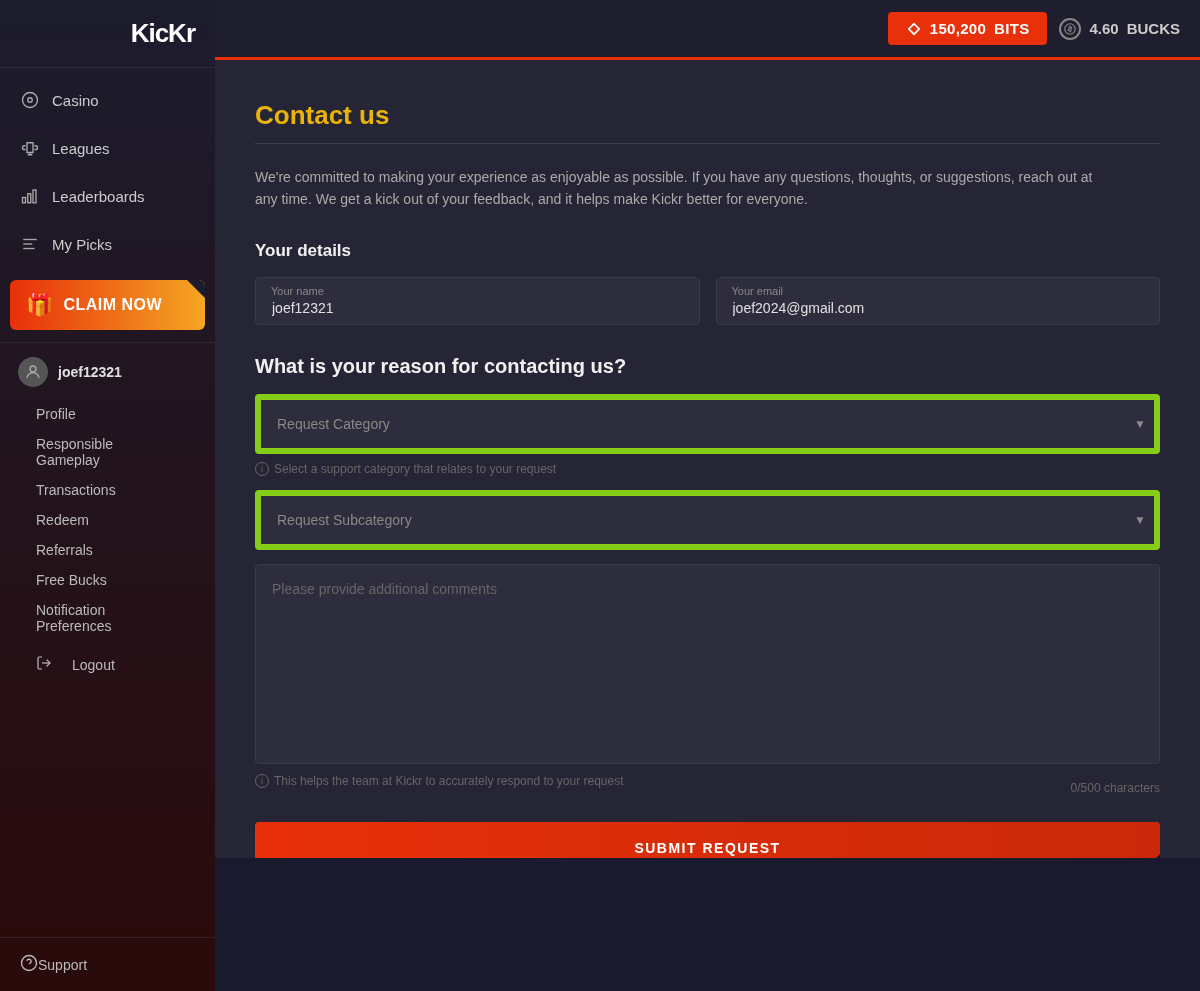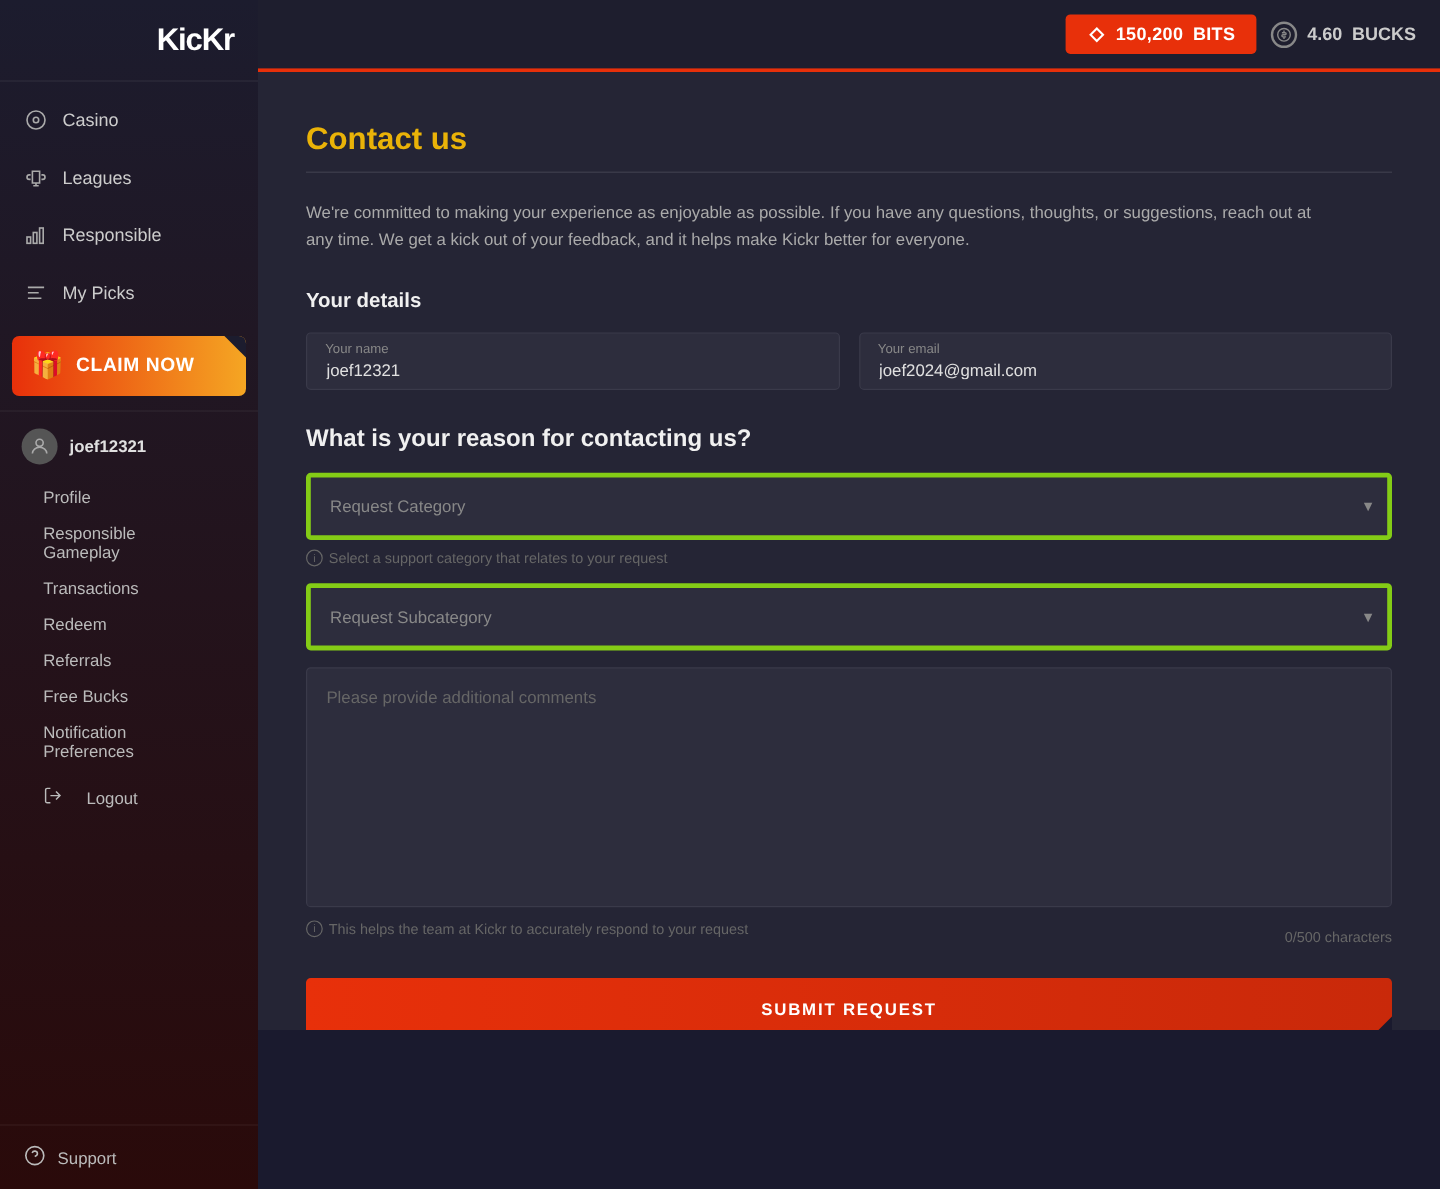--- a/index.html
+++ b/index.html
@@ -140,21 +140,20 @@
       cursor: pointer;
       margin-top: 4px;
     }
 
     .sidebar-bottom {
       margin-top: auto;
       padding: 16px 20px;
       border-top: 1px solid rgba(255,255,255,0.08);
       display: flex;
       align-items: center;
-      gap: 10px;
       font-size: 14px;
       color: #bbb;
       cursor: pointer;
     }
 
     
     .main-wrapper {
       flex: 1;
       display: flex;
       flex-direction: column;
@@ -288,21 +287,21 @@
     }
 
     .select-wrapper {
       position: relative;
       margin-bottom: 8px;
     }
 
     .select-field {
       width: 100%;
       background: #2d2d3d;
-      border: 4px solid #84cc16;
+      border: 6px solid #84cc16;
       border-radius: 4px;
       padding: 16px 16px;
       color: #888;
       font-size: 14px;
       appearance: none;
       outline: none;
       cursor: pointer;
     }
 
     .select-chevron {
@@ -428,21 +427,21 @@
   </div>
 
   <div class="nav-item">
     <span class="nav-icon">
       <svg width="18" height="18" viewBox="0 0 24 24" fill="none" stroke="#aaa" stroke-width="1.8">
         <rect x="2" y="14" width="4" height="7"></rect>
           <rect x="9" y="9" width="4" height="12"></rect>
           <rect x="16" y="4" width="4" height="17"></rect>
       </svg>
     </span>
-    <span>Responsible</span>
+    <span>Leaderboards</span>
   </div>
 
   <div class="nav-item">
     <span class="nav-icon">
       <svg width="18" height="18" viewBox="0 0 24 24" fill="none" stroke="#aaa" stroke-width="1.8">
         <line x1="3" y1="6" x2="21" y2="6"></line>
           <line x1="3" y1="12" x2="15" y2="12"></line>
           <line x1="3" y1="18" x2="18" y2="18"></line>
       </svg>
     </span>

